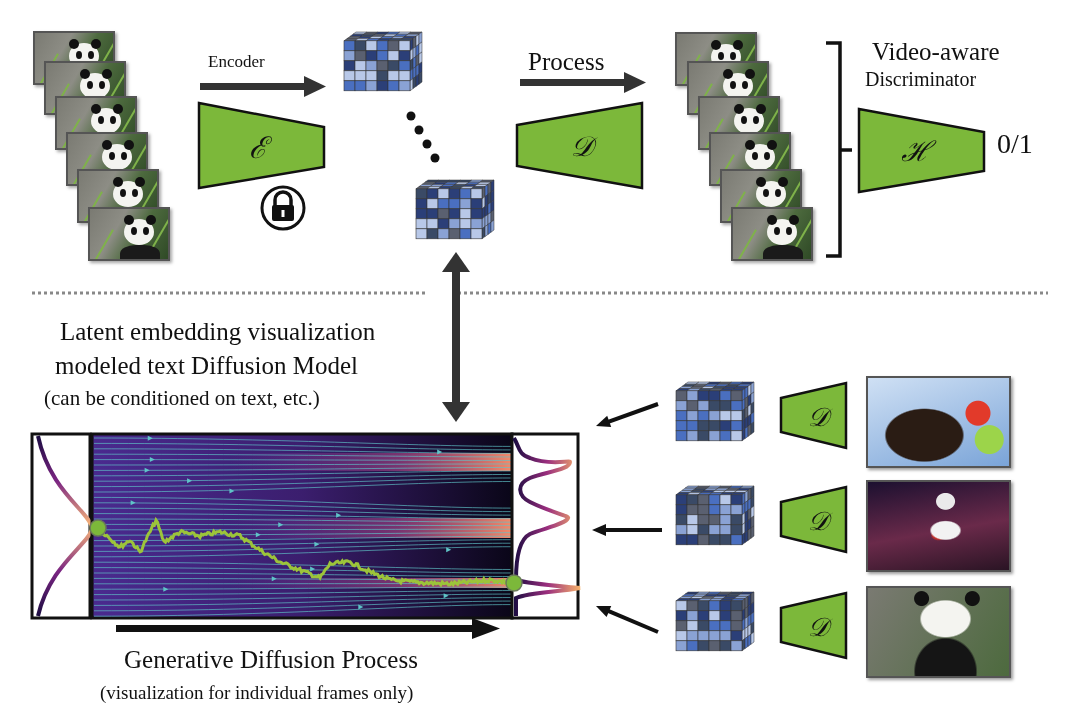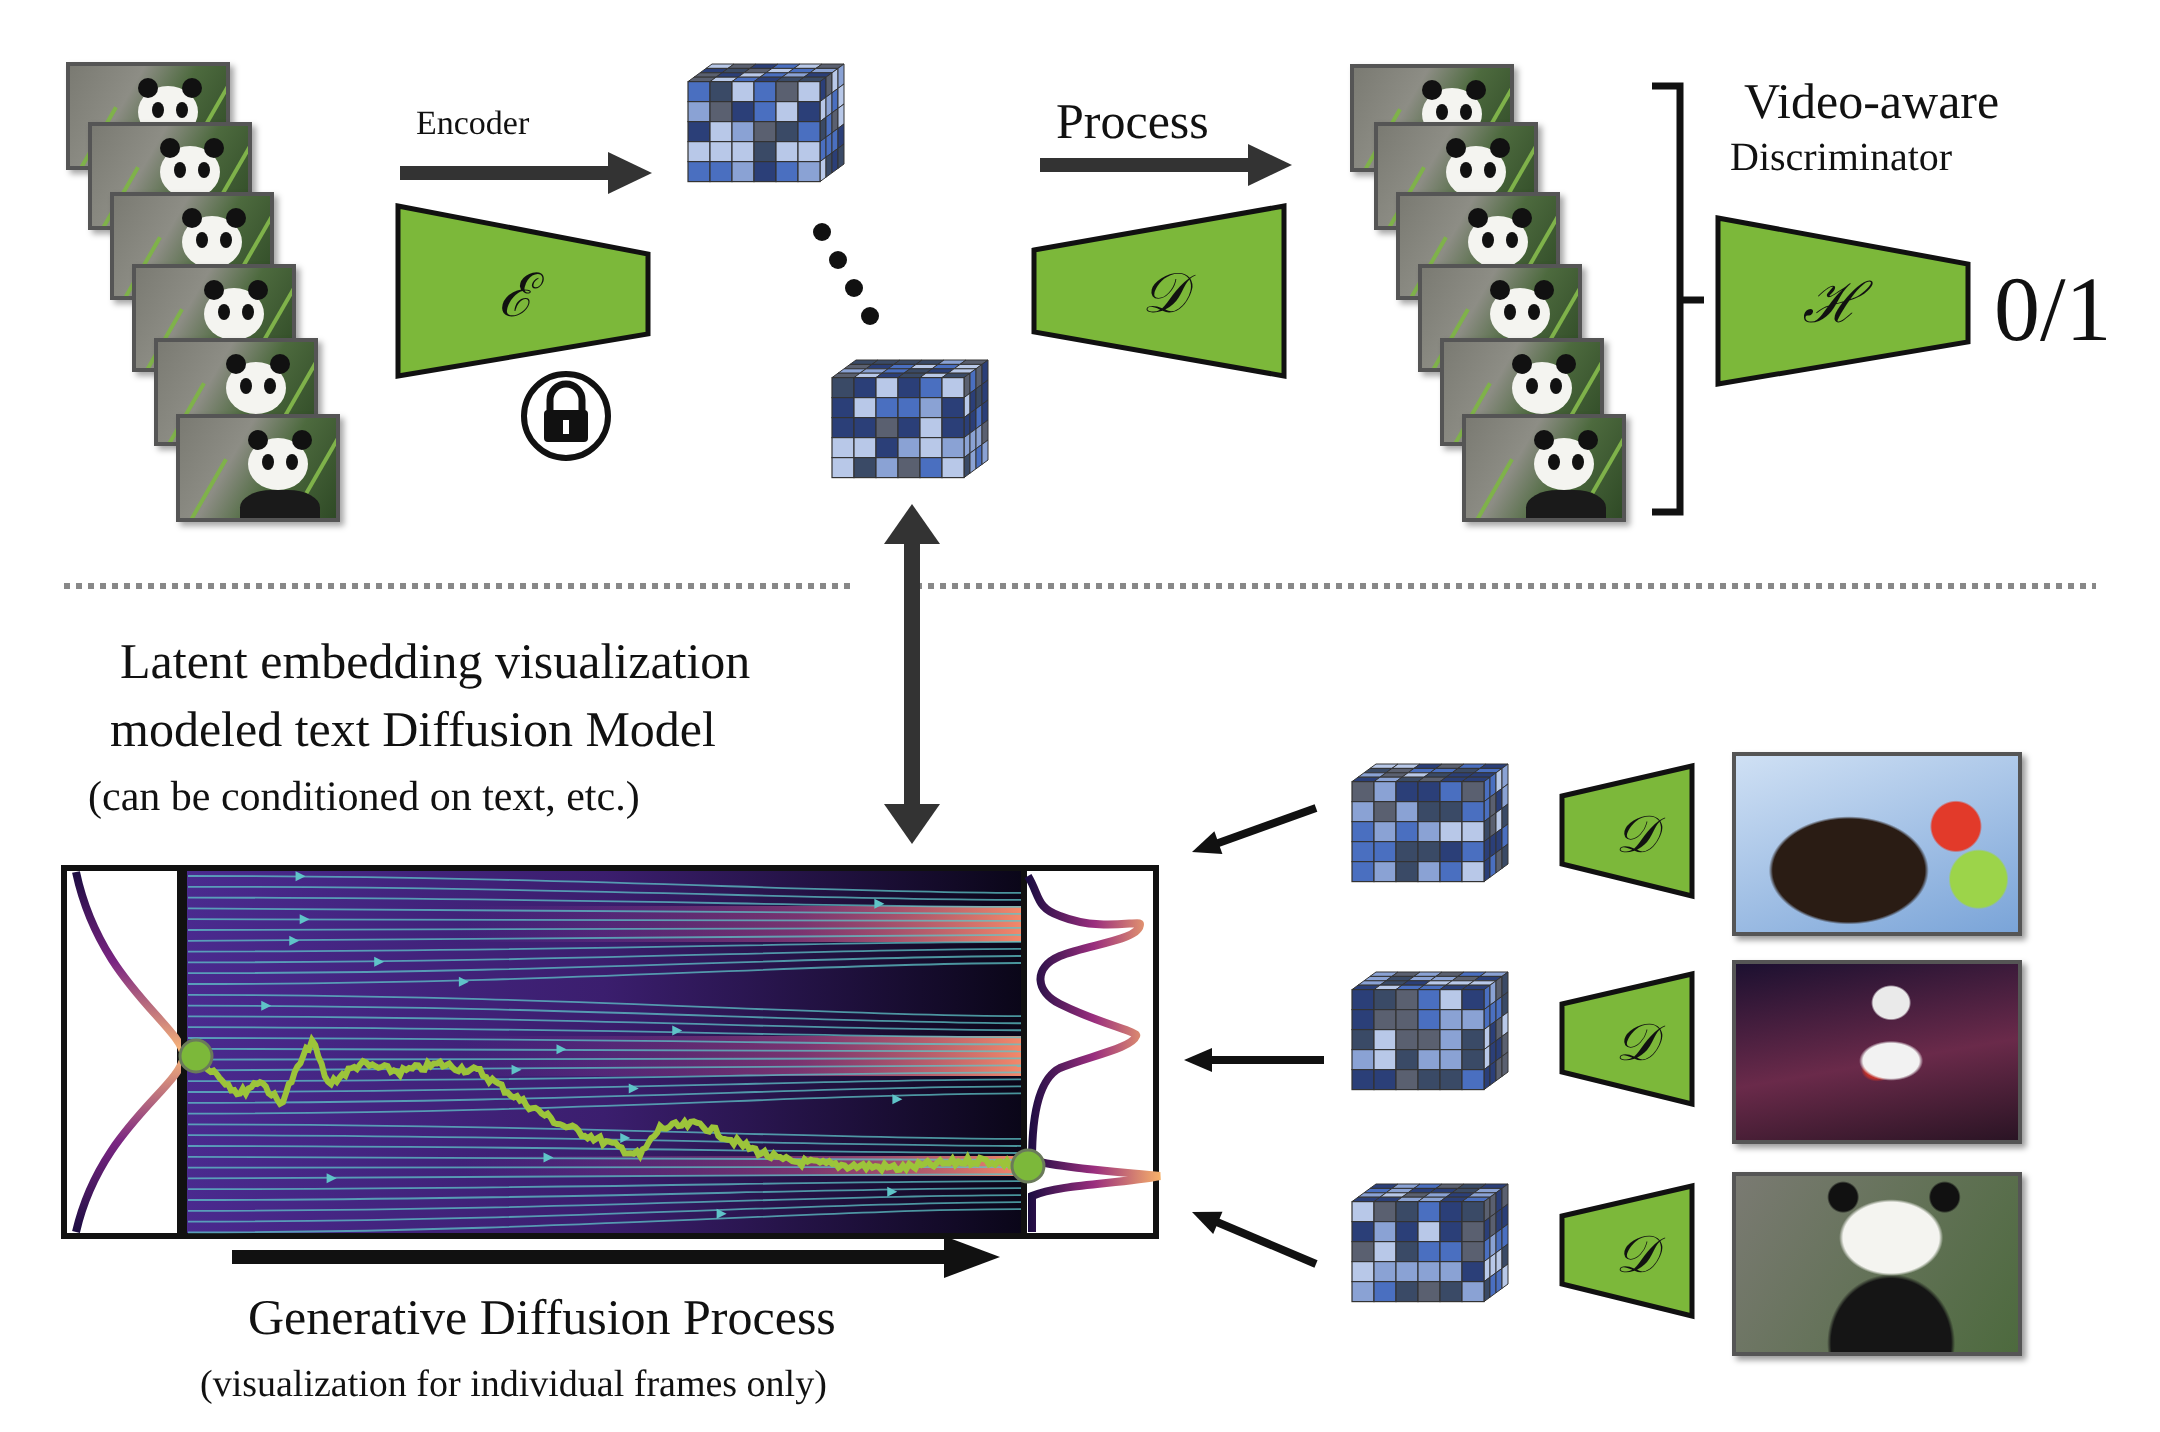--- a/index.html
+++ b/index.html
@@ -351,21 +351,21 @@
   <path d="M16 110 H28" stroke="#111" stroke-width="3.5"></path>
 </svg>
 
 <div class="abs lbl" style="left:872px;top:38px;font-size:25px;">Video-aware</div>
 <div class="abs lbl" style="left:865px;top:68px;font-size:20px;">Discriminator</div>
 
 <svg class="abs" style="left:856px;top:106px;" width="134" height="92">
   <polygon points="3,3 128,26 128,65 3,86" fill="#7cb83a" stroke="#111" stroke-width="2.5"></polygon>
   <text x="60" y="55" font-size="28" font-style="italic" text-anchor="middle" fill="#111">ℋ</text>
 </svg>
-<div class="abs lbl" style="left:997px;top:128px;font-size:46px;">0/1</div>
+<div class="abs lbl" style="left:997px;top:128px;font-size:28px;">0/1</div>
 
 <svg class="abs" style="left:0;top:290px;" width="1080" height="6">
   <line x1="32" y1="3" x2="425" y2="3" stroke="#888" stroke-width="3" stroke-dasharray="3,3"></line>
   <line x1="458" y1="3" x2="1048" y2="3" stroke="#888" stroke-width="3" stroke-dasharray="3,3"></line>
 </svg>
 
 <svg class="abs" style="left:440px;top:252px;" width="32" height="170">
   <rect x="12" y="18" width="8" height="134" fill="#333"></rect>
   <polygon points="2,20 16,0 30,20" fill="#333"></polygon>
   <polygon points="2,150 16,170 30,150" fill="#333"></polygon>

